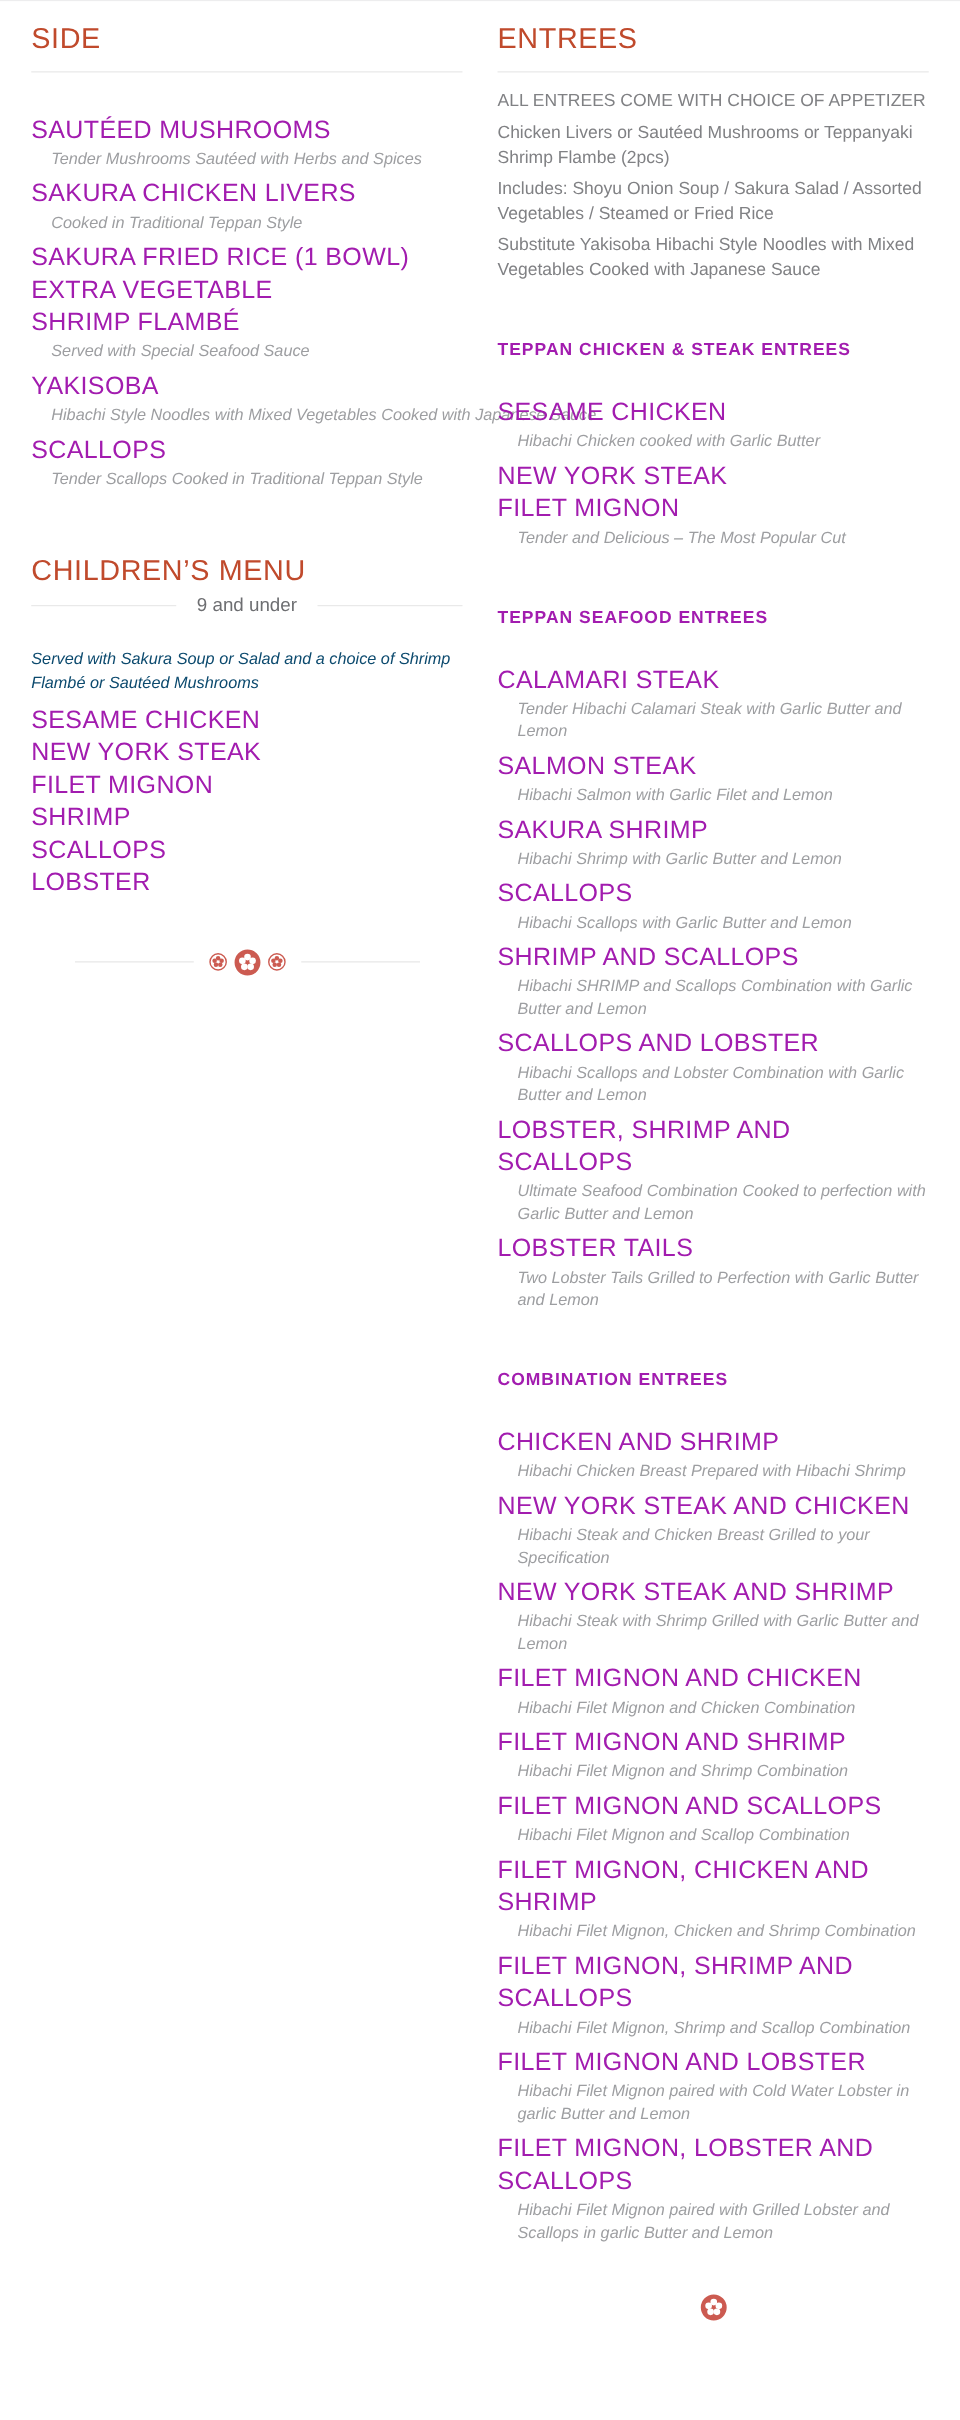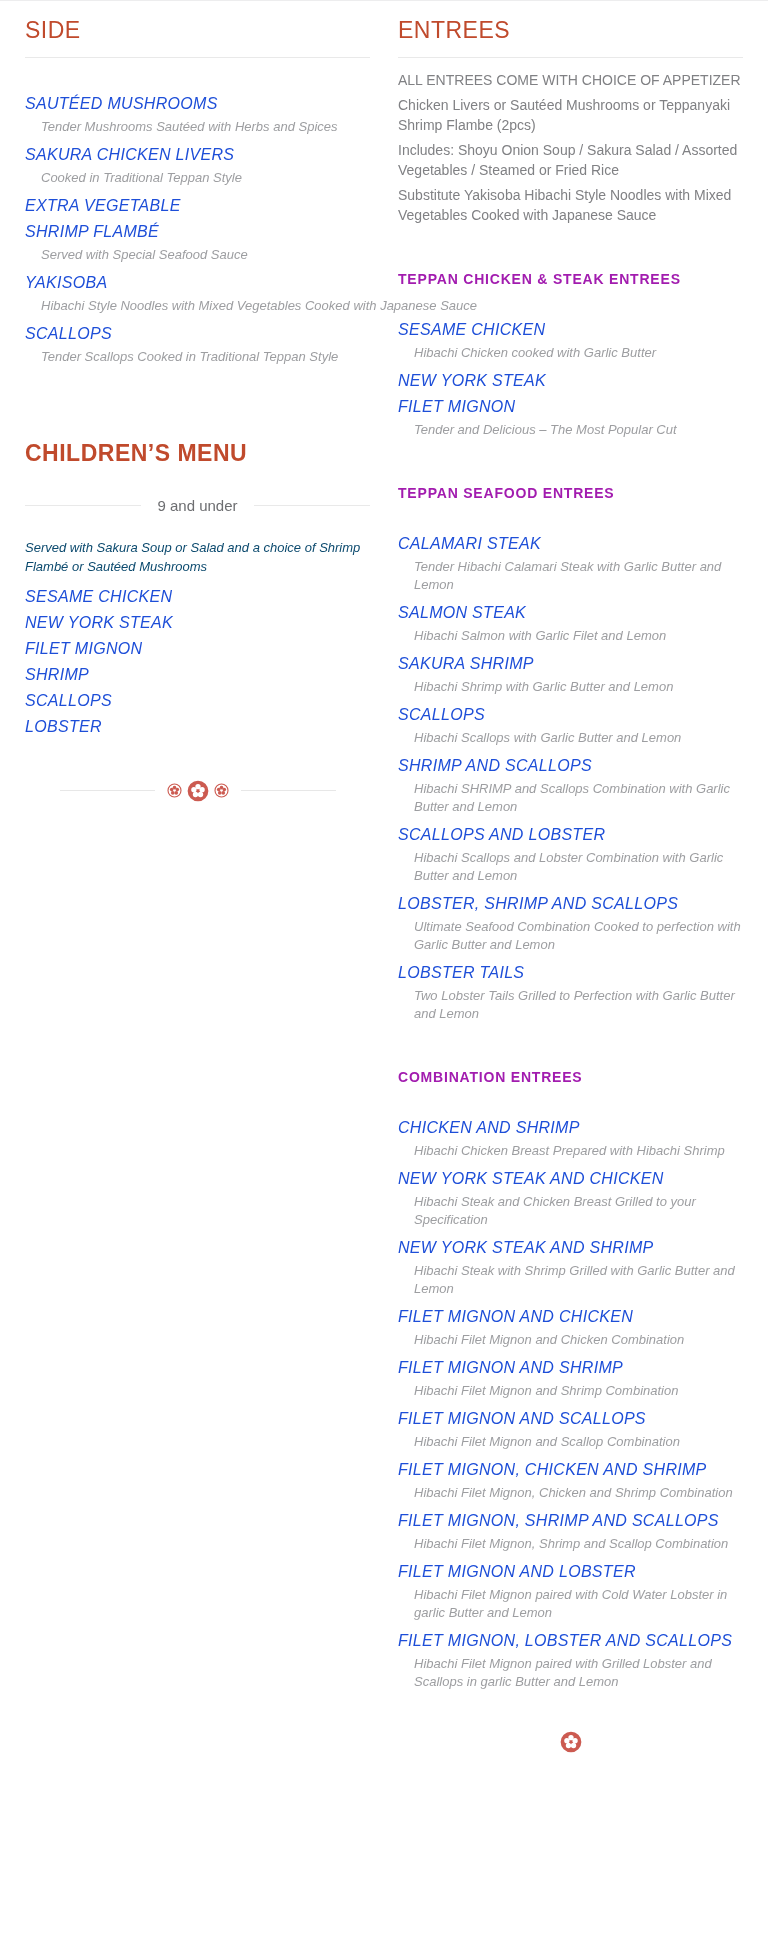--- a/index.html
+++ b/index.html
@@ -19,62 +19,61 @@
   .col{width:345px;flex:0 0 345px;min-width:0;}
 
   .heading{
     font-size:23px;
     font-weight:300;
     color:#c04a2c;
     letter-spacing:.5px;
     margin:0;
     line-height:1.32;
   }
-  .items + .heading{margin-top:72px;font-weight:bold;}
+  .items + .heading{margin-top:49px;}
 
   .rule{
     height:1px;
     background:#e9e9e9;
     margin-top:12px;
   }
 
   .intro{margin:0 0 8px 0;color:#808184;font-size:14px;line-height:20px;}
   .rule + .intro{margin-top:12px;}
   .intro-line{margin:0 0 5px 0;}
   .intro-italic .intro-line{
     font-style:italic;
     font-size:13px;
     color:#0c4a6e;
     line-height:19px;
   }
 
   .tagline{
     display:flex;align-items:center;
-    margin:28px 0 24px 0;
+    margin:4px 0 24px 0;
     color:#6d6e71;font-size:15px;
   }
   .tagline-line{flex:1;height:1px;background:#e9e9e9;}
   .tagline-text{padding:0 16px;white-space:nowrap;}
 
   .subheading{
     margin:46px 0 30px 0;
     font-size:14px;
     font-weight:700;
     letter-spacing:.8px;
     color:#a21caf;
   }
 
   .rule + .items{margin-top:33px;}
   .menu-item{margin:0;}
   .item-name{
-    font-size:16px;
+    font-size:20px;
     line-height:26px;
-    color:#1d4ed8;
+    color:#a21caf;
     letter-spacing:.3px;
-    font-style:italic;
   }
   .item-desc{
     font-size:13px;
     line-height:18px;
     font-style:italic;
     color:#9d9ea1;
     margin:1px 0 6px 16px;
   }
   .col-left .item-desc{white-space:nowrap;}
 
@@ -95,20 +94,23 @@
         <h2 class="heading">SIDE</h2>
         <div class="rule"></div>
         <div class="items">
           <div class="menu-item">
             <div class="item-name">SAUTÉED MUSHROOMS</div>
             <div class="item-desc">Tender Mushrooms Sautéed with Herbs and Spices</div>
           </div>
           <div class="menu-item">
             <div class="item-name">SAKURA CHICKEN LIVERS</div>
             <div class="item-desc">Cooked in Traditional Teppan Style</div>
+          </div>
+          <div class="menu-item">
+            <div class="item-name">SAKURA FRIED RICE (1 BOWL)</div>
           </div>
           <div class="menu-item">
             <div class="item-name">EXTRA VEGETABLE</div>
           </div>
           <div class="menu-item">
             <div class="item-name">SHRIMP FLAMBÉ</div>
             <div class="item-desc">Served with Special Seafood Sauce</div>
           </div>
           <div class="menu-item">
             <div class="item-name">YAKISOBA</div>

